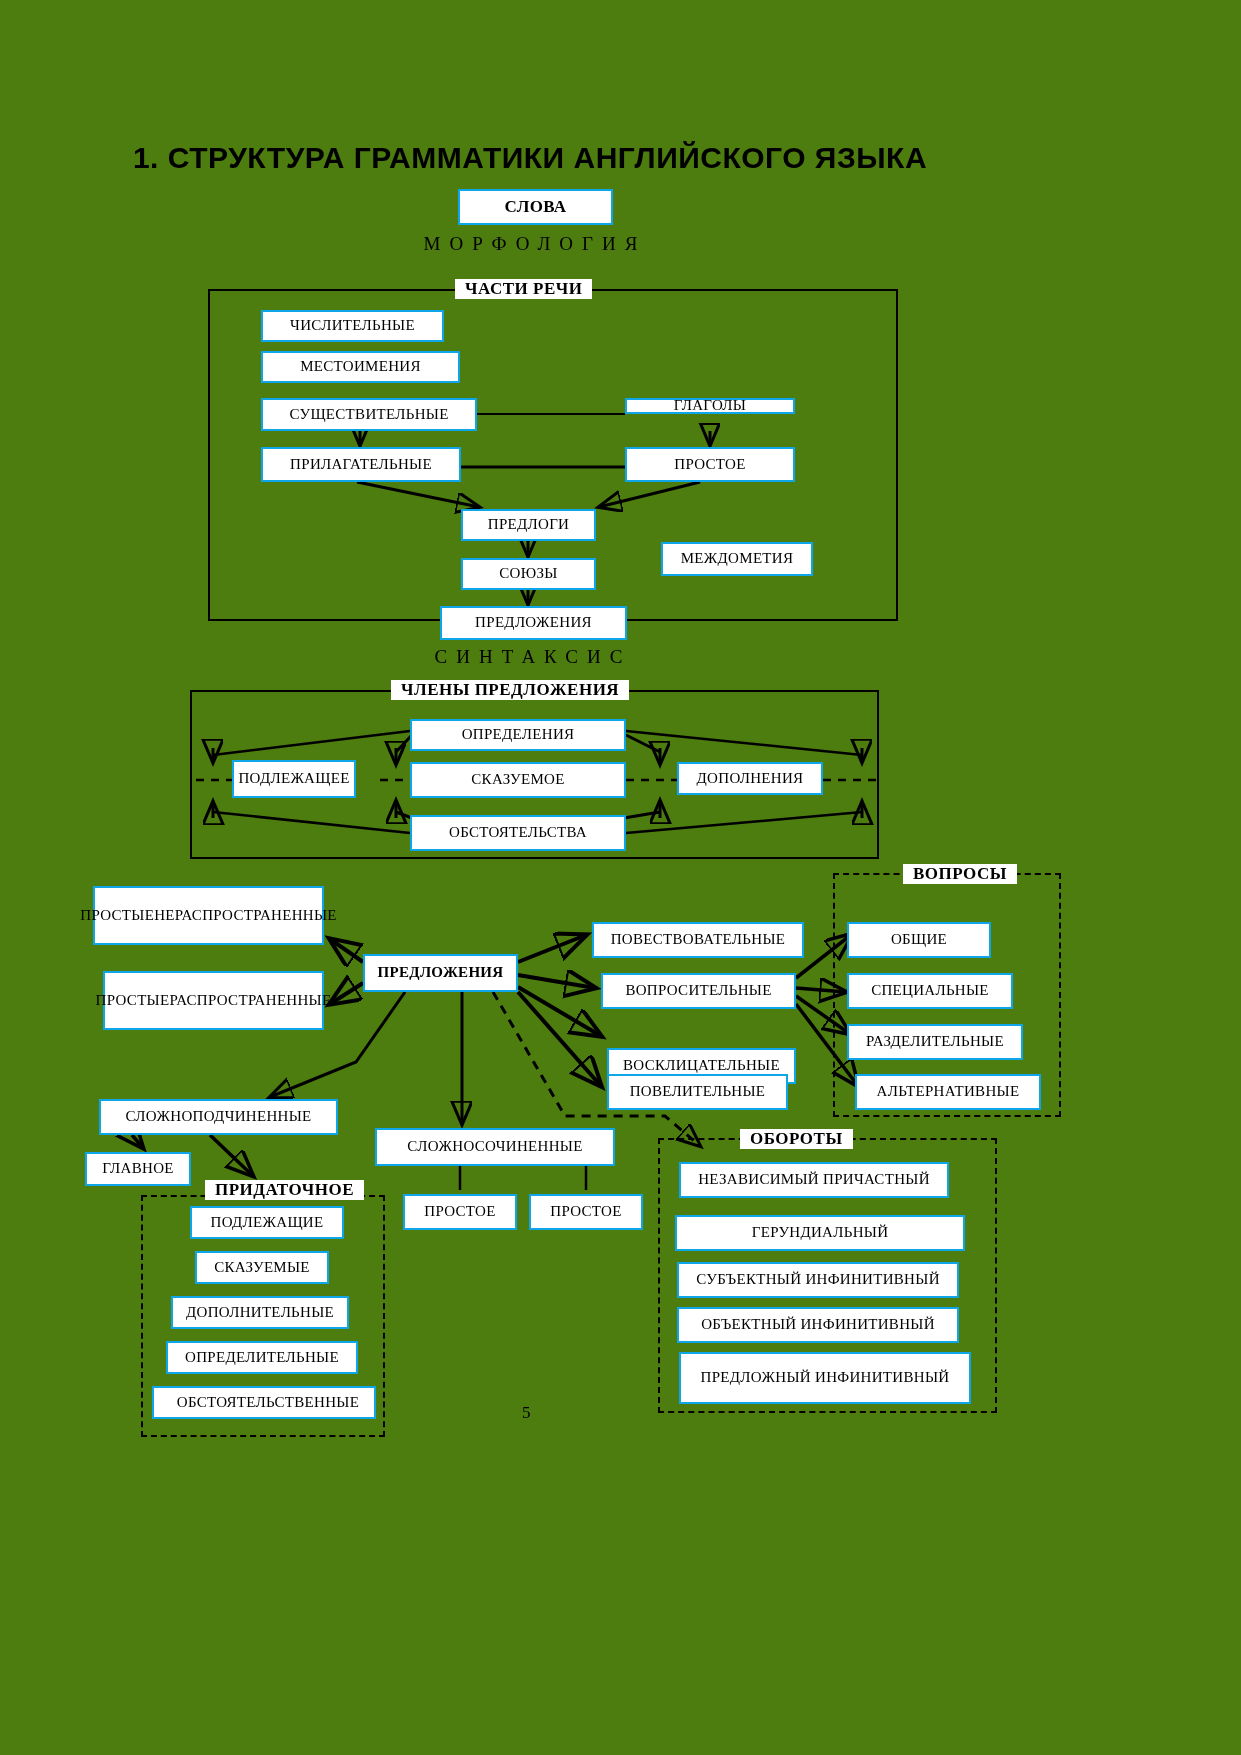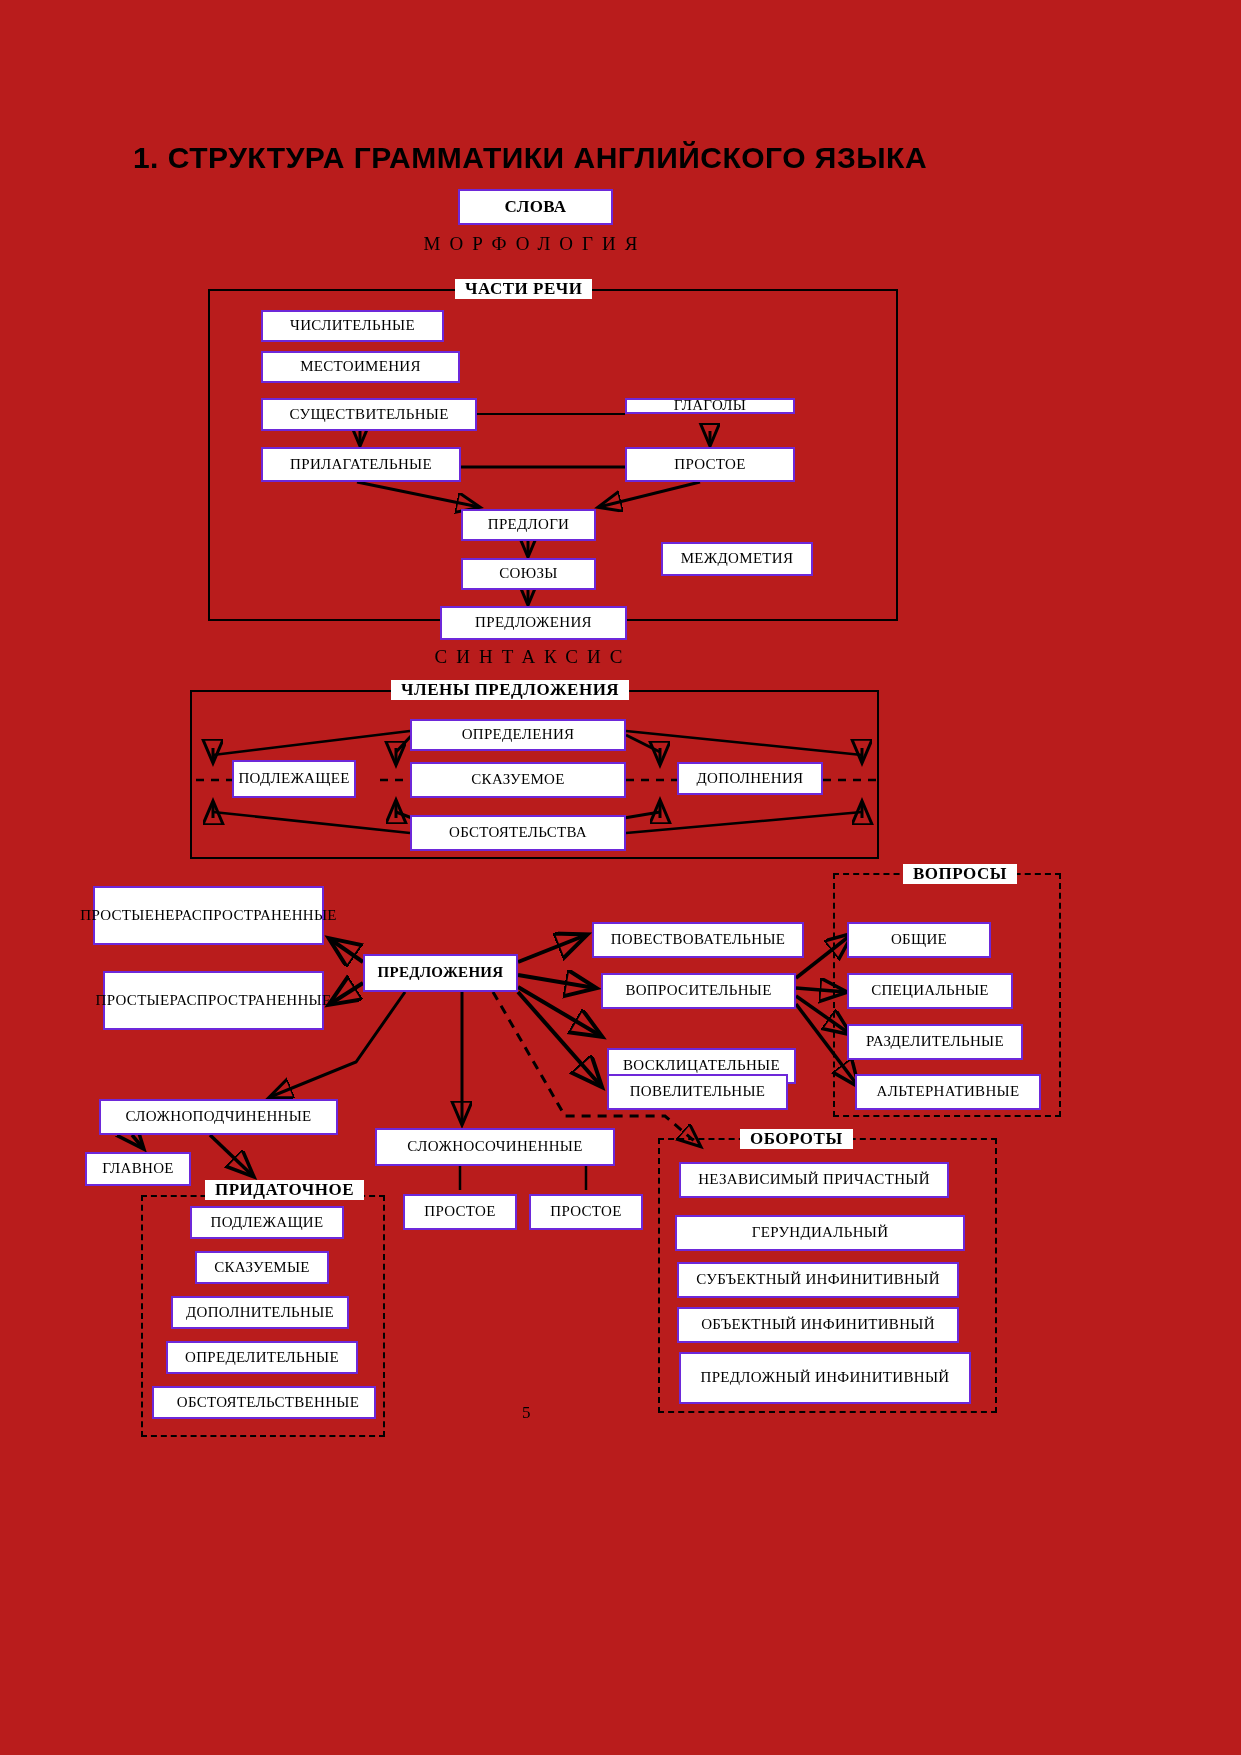--- a/index.html
+++ b/index.html
@@ -1,30 +1,30 @@
 <!DOCTYPE html>
 <html><head>
 <meta charset="utf-8">
 <style>
   html,body{margin:0;padding:0;background:#ffffff;}
   body{width:1241px;height:1755px;position:relative;
        font-family:"Liberation Serif","DejaVu Serif",serif;color:#000;}
-  #page{position:relative;width:1241px;height:1755px;overflow:hidden;background:#b91c1c;}
+  #page{position:relative;width:1241px;height:1755px;overflow:hidden;background:#4d7c0f;}
 
   
   .title{
     position:absolute;left:0;top:141px;width:1060px;text-align:center;
     font-family:"Liberation Sans","DejaVu Sans",sans-serif;
     font-weight:bold;font-size:30px;letter-spacing:0.5px;white-space:nowrap;
   }
 
   
   .box{
     position:absolute;box-sizing:border-box;
-    border:2px solid #6d28d9;background:#fff;
+    border:2px solid #0ea5e9;background:#fff;
     display:flex;align-items:center;justify-content:center;
     text-align:center;line-height:1.15;
     font-size:15px;letter-spacing:0.3px;
     z-index:5;
   }
   .box.two-line{flex-direction:row;padding:2px 14px;}
 
   
   .spaced{
     position:absolute;text-align:center;font-size:19px;letter-spacing:9px;

